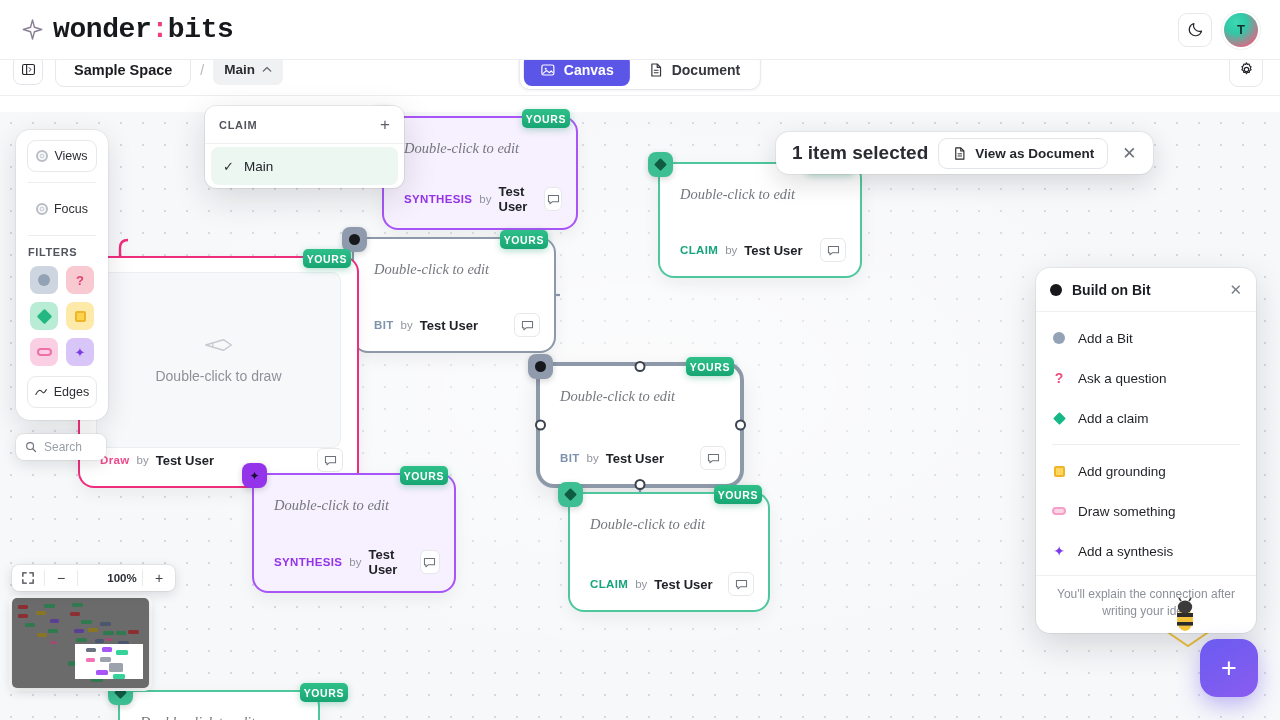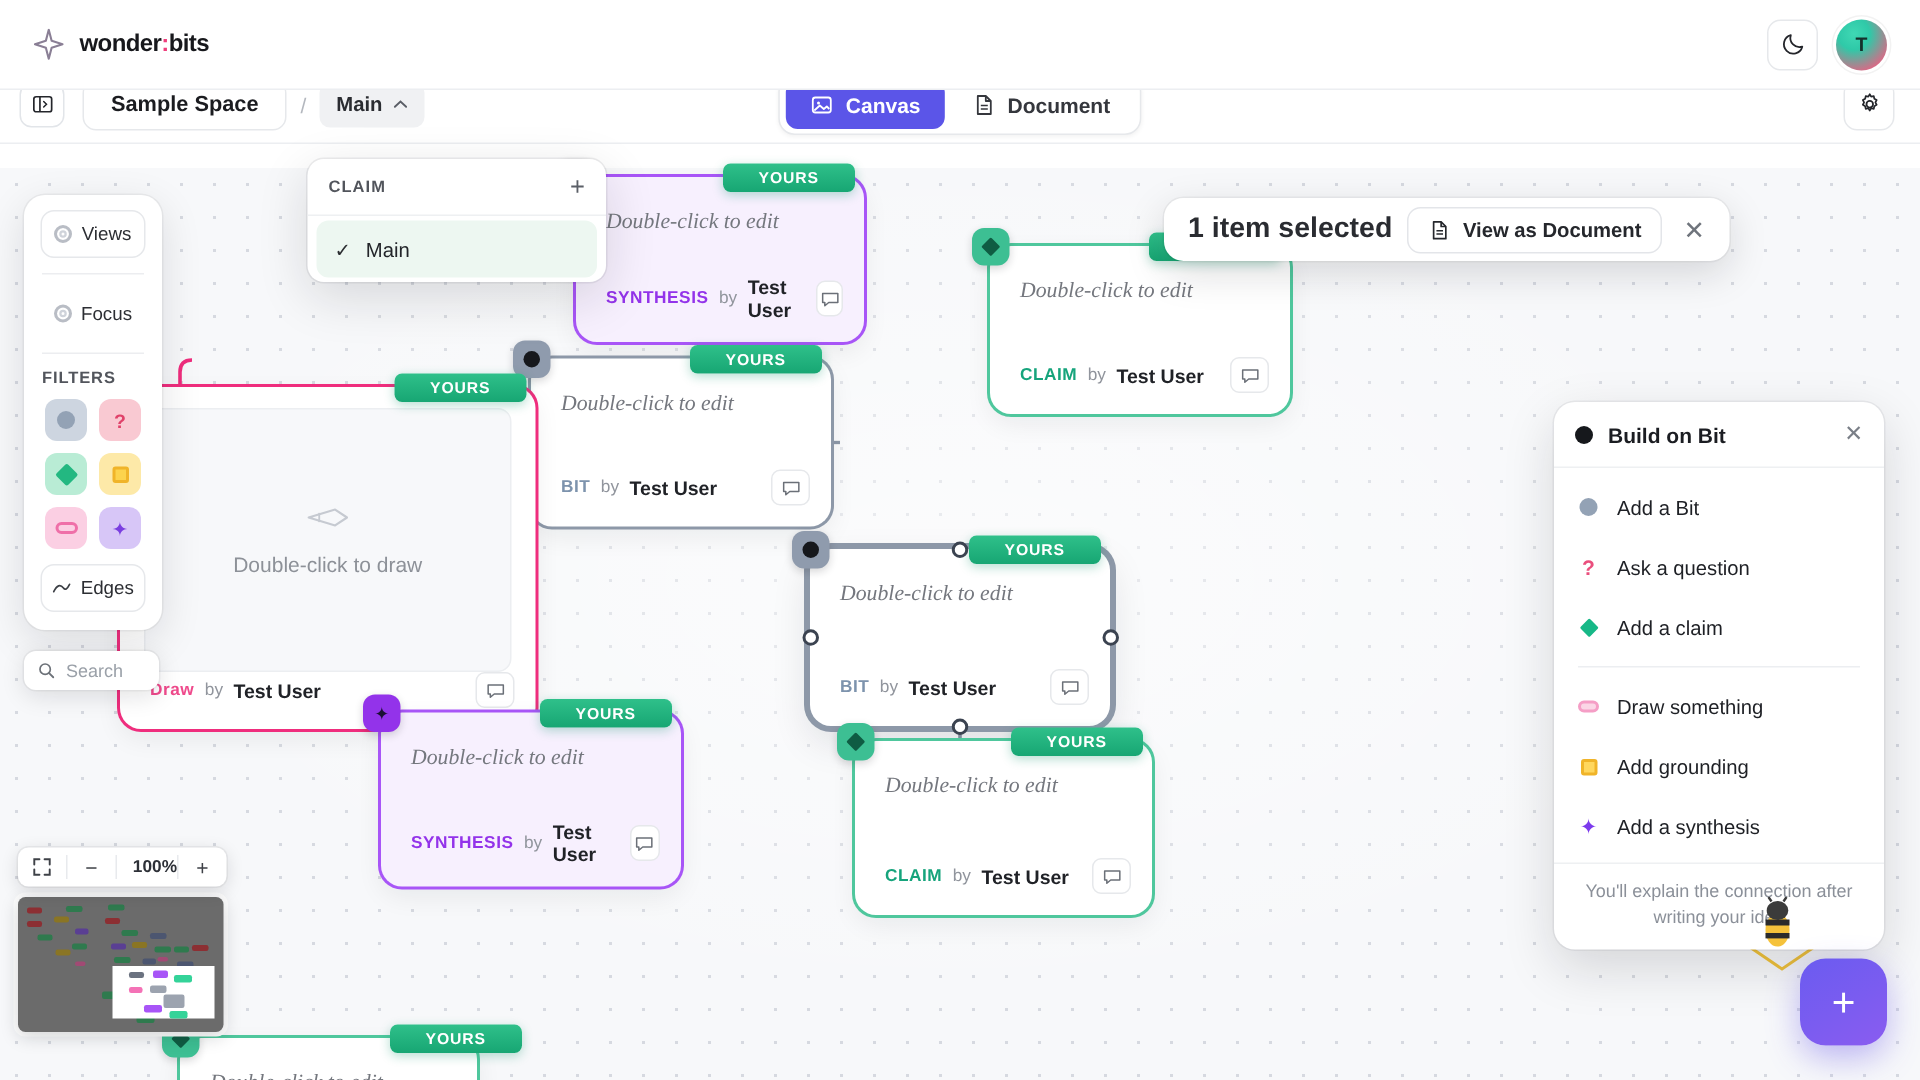--- a/index.html
+++ b/index.html
@@ -27,21 +27,21 @@
 
   
   .topbar {
     position: absolute; left: 0; top: 0; width: 1280px; height: 60px;
     background: #fff; display: flex; align-items: center;
     border-bottom: 1px solid #eceef1; z-index: 40;
   }
   .brand { display:flex; align-items:center; gap:10px; margin-left:22px; }
   .brand-mark { width: 21px; height: 21px; position: relative; }
   .brand-text {
-    font-size: 16px; font-weight: 700; letter-spacing: -0.4px; color: #17181c;
+    font-size: 28px; font-weight: 700; letter-spacing: -0.4px; color: #17181c; font-family: Liberation Mono, monospace;
   }
   .brand-text .colon { color: #ef3e7c; }
   .topbar-right { margin-left:auto; display:flex; align-items:center; gap:12px; margin-right:22px; }
   .icon-btn {
     width: 34px; height: 34px; border:1px solid #e6e8eb; border-radius:9px;
     background:#fff; display:flex; align-items:center; justify-content:center;
     cursor:pointer;
   }
   .avatar {
     width: 34px; height: 34px; border-radius: 50%;
@@ -224,21 +224,21 @@
     position:absolute; left:12px; top:565px; height:26px; z-index:56;
     background:#fff; border-radius:7px; display:flex; align-items:center;
     box-shadow:0 3px 12px rgba(18,20,28,.14), 0 0 0 1px rgba(18,20,28,.05);
   }
   .zb-btn {
     width:32px; height:26px; display:flex; align-items:center; justify-content:center;
     font-size:14px; color:#3e4147; cursor:pointer; border:none; background:none;
     font-family:inherit;
   }
   .zb-div { width:1px; height:16px; background:#e8eaed; }
-  .zb-val { width:40px; text-align:right; font-size:11.5px; color:#2d3037; font-weight:600; cursor:pointer; }
+  .zb-val { width:40px; text-align:center; font-size:11.5px; color:#2d3037; font-weight:600; cursor:pointer;margin-left:24px; }
   .minimap {
     position:absolute; left:12px; top:598px; width:137px; height:90px;
     background:#6b6b6b; border-radius:5px; z-index:55; overflow:hidden;
     box-shadow:0 3px 12px rgba(18,20,28,.18), 0 0 0 3px #fff;
   }
   .mm-node { position:absolute; border-radius:1.5px; }
   .mm-view { position:absolute; background:#fff; }
 
   
   .node { position:absolute; border-radius:14px; }
@@ -256,21 +256,21 @@
   }
   .kind { font-size:11.5px; font-weight:700; letter-spacing:.35px; }
   .byw { font-size:11.5px; color:#91959d; }
   .who { font-size:13px; color:#202227; font-weight:600; }
   .cmt {
     margin-left:auto; width:26px; height:24px; border:1px solid #e6e8eb;
     border-radius:6px; background:#fff; display:flex; align-items:center;
     justify-content:center; cursor:pointer;
   }
   .badge-yours {
-    position:absolute; height:19px; padding:0 24px; border-radius:5px;
+    position:absolute; height:19px; padding:0 4px; border-radius:5px;
     background:linear-gradient(180deg,#2fc08a,#17a673); color:#fff;
     font-size:10.5px; font-weight:700; letter-spacing:.6px;
     display:flex; align-items:center; z-index:3;
     box-shadow:0 2px 7px rgba(20,150,110,.32);
   }
   .handle-type {
     position:absolute; width:25px; height:25px; border-radius:8px;
     display:flex; align-items:center; justify-content:center; z-index:4;
     box-shadow:0 2px 6px rgba(20,22,30,.18);
   }
@@ -627,29 +627,29 @@
       </div>
       <div class="bp-item">
         <span class="bp-ico">
             <span class="dia-claim"></span>
           </span>
         <span>Add a claim</span>
       </div>
       <div class="bp-sep"></div>
       <div class="bp-item">
         <span class="bp-ico">
-            <span class="cap-draw"></span>
-          </span>
-        <span>Draw something</span>
+            <span class="sq-ground"></span>
+          </span>
+        <span>Add grounding</span>
       </div>
       <div class="bp-item">
         <span class="bp-ico">
-            <span class="sq-ground"></span>
-          </span>
-        <span>Add grounding</span>
+            <span class="cap-draw"></span>
+          </span>
+        <span>Draw something</span>
       </div>
       <div class="bp-item">
         <span class="bp-ico spark-syn">✦</span>
         <span>Add a synthesis</span>
       </div>
     </div>
     <div class="bp-foot">You'll explain the connection after writing your idea</div>
   </div>
 
   <svg class="bubble-tail" width="92" height="34" viewBox="0 0 92 34">

